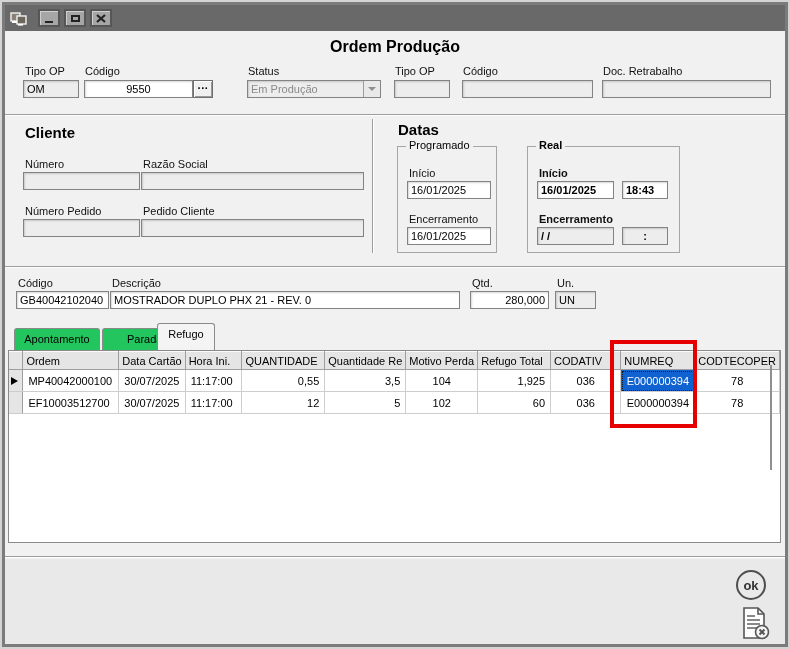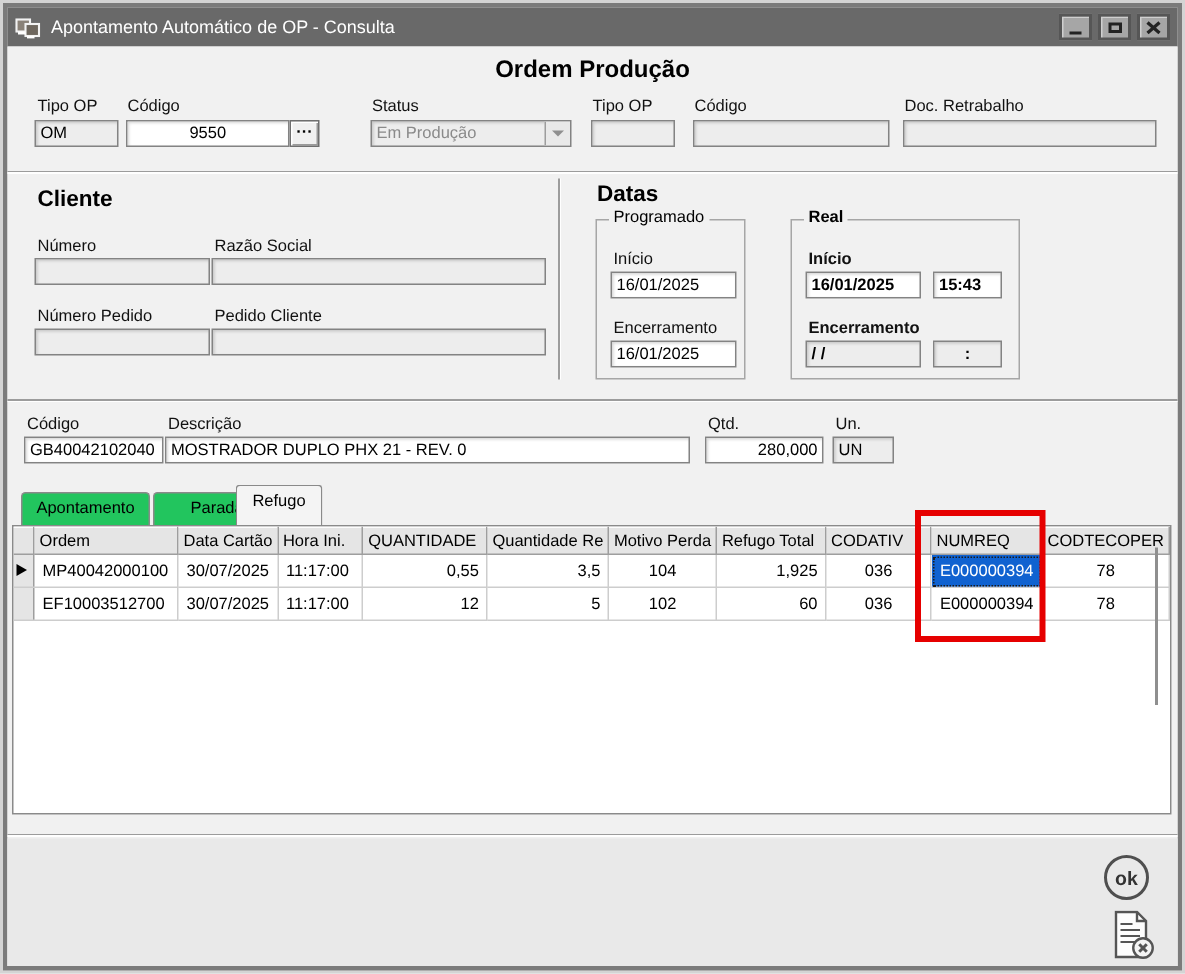--- a/index.html
+++ b/index.html
@@ -57,21 +57,20 @@
 
 <div class="window">
 
   <div class="titlebar">
     <svg class="ticon" viewBox="0 0 18 15">
       <rect x="1" y="2" width="9" height="8" fill="#8a8278" stroke="#f2f2f2" stroke-width="1.4"></rect>
       <rect x="7" y="5" width="9" height="8" fill="#6e675e" stroke="#f2f2f2" stroke-width="1.4"></rect>
       <rect x="2" y="10" width="5" height="2" fill="#fff"></rect>
       <rect x="8" y="13" width="5" height="1.6" fill="#fff"></rect>
     </svg>
-    <div class="ttext">Apontamento Automático de OP - Consulta</div>
     <div class="wb">
         <div class="min-glyph"></div>
       </div>
     <div class="wb">
         <div class="max-glyph"></div>
       </div>
     <div class="wb">
       <svg width="10" height="9" viewBox="0 0 10 9">
         <line x1="1" y1="1" x2="9" y2="8" stroke="#222" stroke-width="2.2"></line>
         <line x1="9" y1="1" x2="1" y2="8" stroke="#222" stroke-width="2.2"></line>
@@ -132,21 +131,21 @@
       <div class="label" style="left:11px;top:20px;">Início</div>
       <div class="field" style="left:9px;top:34px;width:84px;">16/01/2025</div>
       <div class="label" style="left:11px;top:66px;">Encerramento</div>
       <div class="field" style="left:9px;top:80px;width:84px;">16/01/2025</div>
     </div>
 
     <div class="groupbox" style="left:522px;top:115px;width:153px;height:107px;font-weight:bold;">
       <div class="gb-title">Real</div>
       <div class="label" style="left:11px;top:20px;">Início</div>
       <div class="field" style="left:9px;top:34px;width:77px;">16/01/2025</div>
-      <div class="field" style="left:94px;top:34px;width:46px;">15:43</div>
+      <div class="field" style="left:94px;top:34px;width:46px;">18:43</div>
       <div class="label" style="left:11px;top:66px;">Encerramento</div>
       <div class="field disabled" style="left:9px;top:80px;width:77px;">/ /</div>
       <div class="field disabled center" style="left:94px;top:80px;width:46px;">:</div>
     </div>
 
     <div class="etched-h" style="left:0;top:235px;width:780px;"></div>
 
     <div class="label" style="left:13px;top:246px;">Código</div>
     <div class="field" style="left:11px;top:260px;width:93px;">GB40042102040</div>
 

